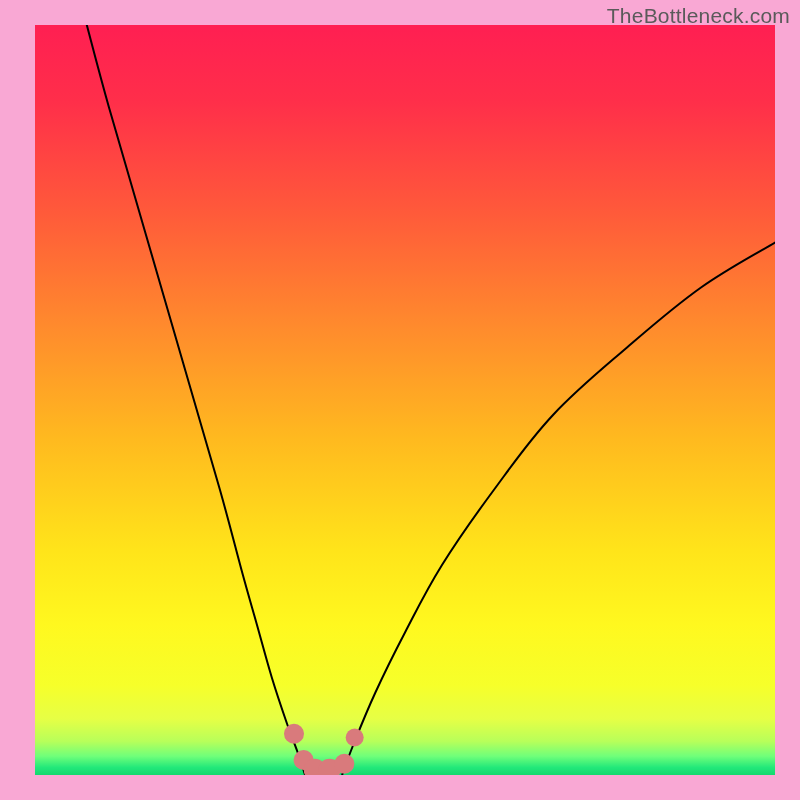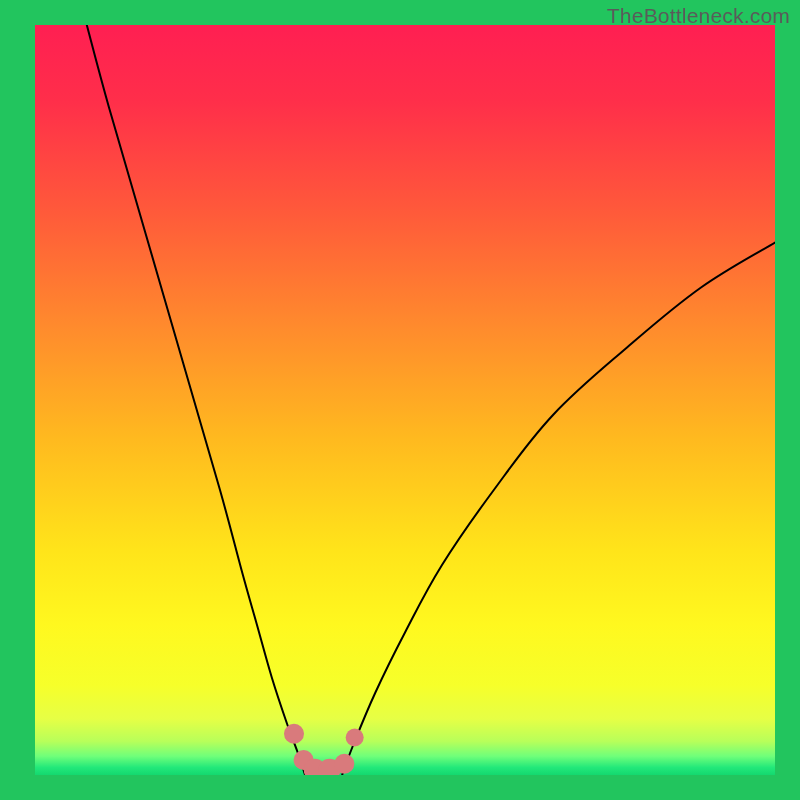--- a/index.html
+++ b/index.html
@@ -8,21 +8,21 @@
     width: 800px;
     height: 800px;
     background: #000;
     overflow: hidden;
     font-family: Arial, Helvetica, sans-serif;
   }
   .frame {
     position: absolute;
     left: 0; top: 0;
     width: 800px; height: 800px;
-    background: #22c55e;
+    background: #f9a8d4;
   }
   .plot {
     position: absolute;
     left: 35px;
     top: 25px;
     width: 740px;
     height: 750px;
     overflow: hidden;
   }
   .watermark {

